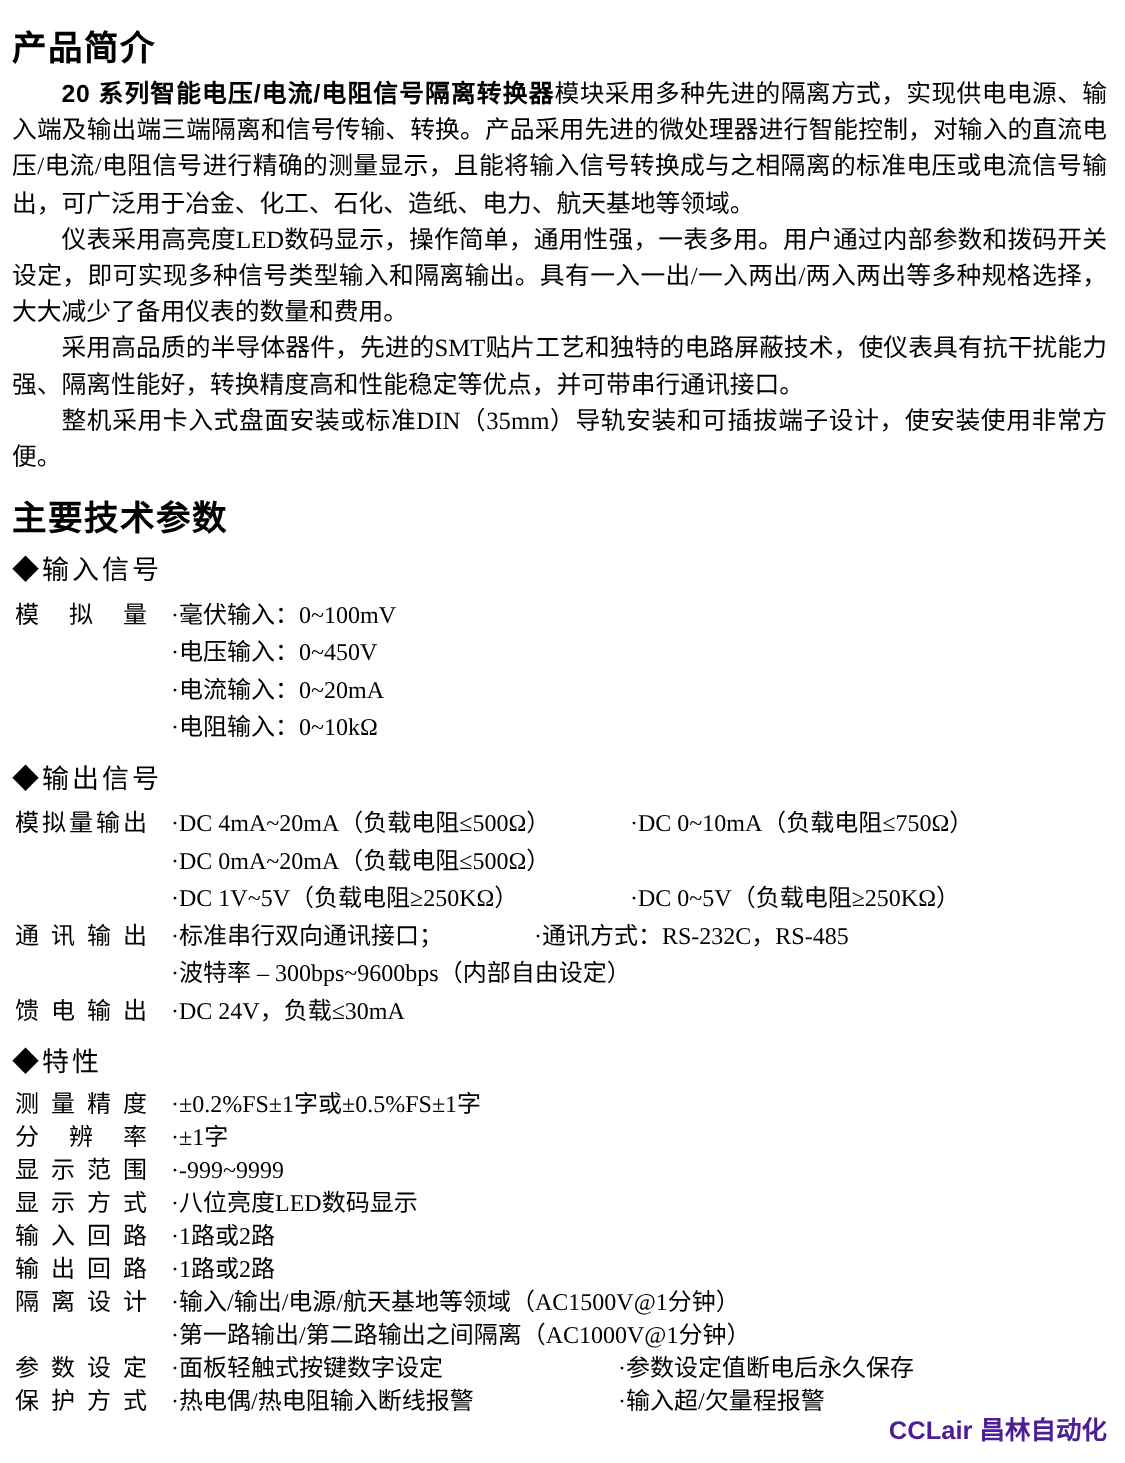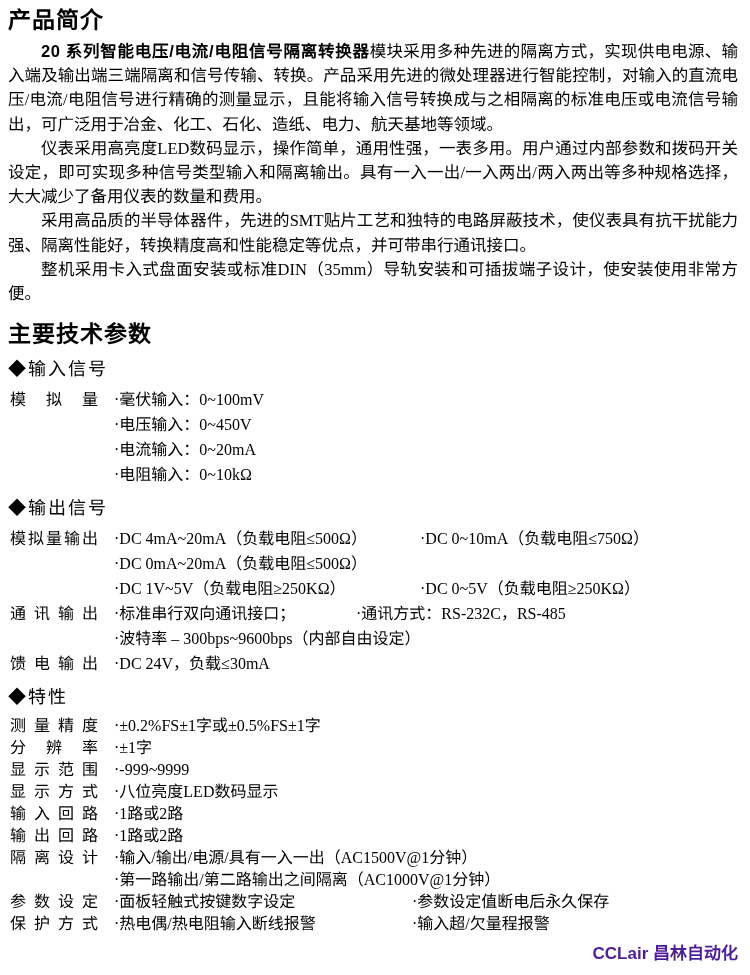--- a/index.html
+++ b/index.html
@@ -3,21 +3,21 @@
 <meta charset="utf-8">
 <style>
   * { box-sizing: border-box; }
   html, body { margin: 0; padding: 0; }
   body {
     width: 750px; height: 975px;
     background: #ffffff; color: #000;
     font-family: "Liberation Serif", serif;
     position: relative; overflow: hidden;
   }
-  .page { padding: 6px 8px 0 8px; position: relative; width: 746px; height: 975px; }
+  .page { padding: 18px 8px 0 8px; position: relative; width: 746px; height: 975px; }
 
   .doc-title {
     font-family: "Liberation Sans", sans-serif;
     font-size: 23px; font-weight: bold; line-height: 28px;
     letter-spacing: 1px; margin: 0 0 5px 0;
   }
   .section-title {
     font-family: "Liberation Sans", sans-serif;
     font-size: 23px; font-weight: bold; line-height: 28px;
     letter-spacing: 1px; margin: 14px 0 0 0;
@@ -134,21 +134,21 @@
     <div class="spec-line">
       <span class="spec-label">输入回路</span>
       <span class="spec-c1">·1路或2路</span>
     </div>
     <div class="spec-line">
       <span class="spec-label">输出回路</span>
       <span class="spec-c1">·1路或2路</span>
     </div>
     <div class="spec-line">
       <span class="spec-label">隔离设计</span>
-      <span class="spec-c1">·输入/输出/电源/具有一入一出（AC1500V@1分钟）</span>
+      <span class="spec-c1">·输入/输出/电源/航天基地等领域（AC1500V@1分钟）</span>
     </div>
     <div class="spec-line">
       <span class="spec-c1">·第一路输出/第二路输出之间隔离（AC1000V@1分钟）</span>
     </div>
     <div class="spec-line">
       <span class="spec-label">参数设定</span>
       <span class="spec-c1">·面板轻触式按键数字设定</span>
       <span class="spec-c2 pos-feat">·参数设定值断电后永久保存</span>
     </div>
     <div class="spec-line">

